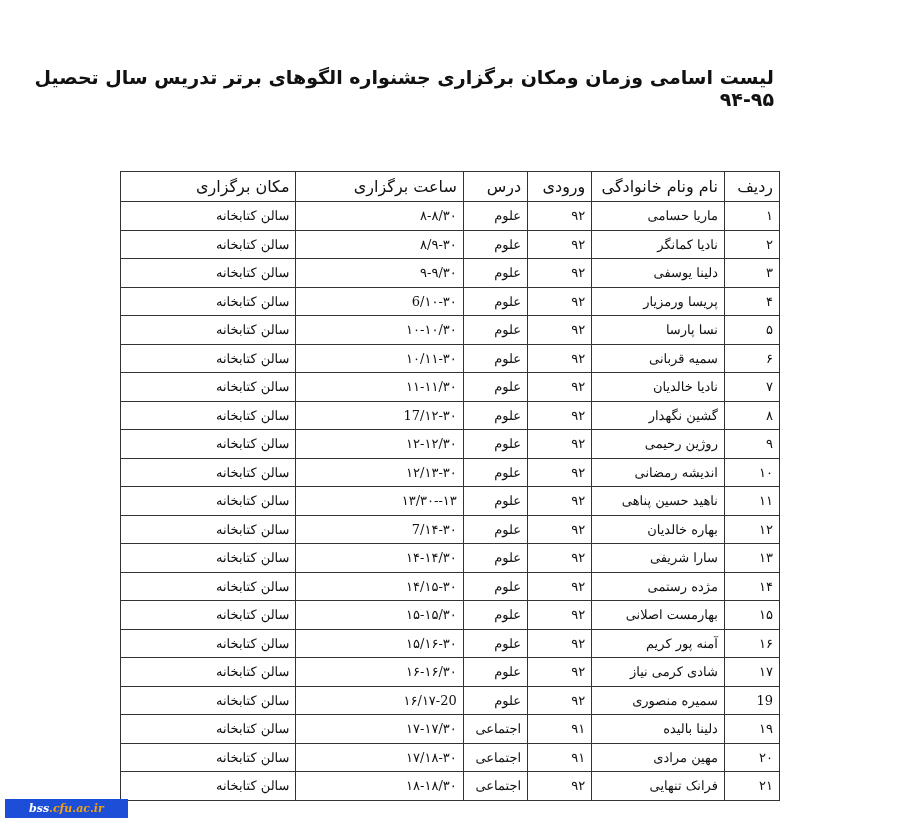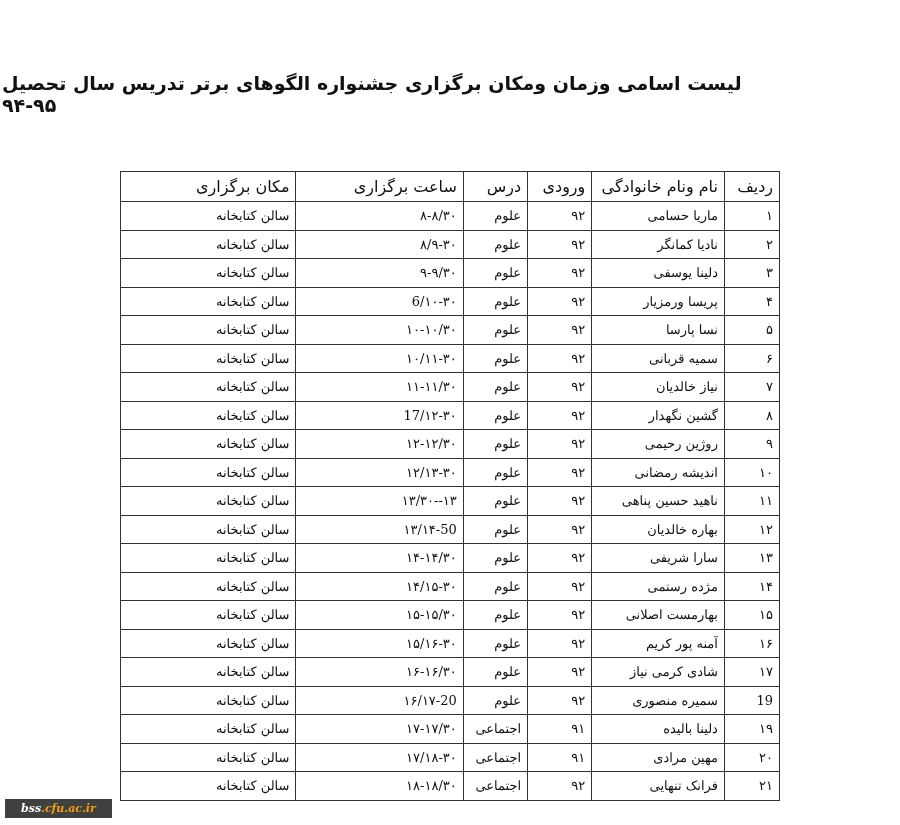--- a/index.html
+++ b/index.html
@@ -1,37 +1,37 @@
 <!DOCTYPE html>
 <html><head>
   <meta charset="utf-8">
   <style>
     html, body { margin: 0; padding: 0; background: #ffffff; }
     body { width: 900px; height: 825px; position: relative; overflow: hidden;
            font-family: "DejaVu Serif", "Liberation Serif", serif; color: #111; }
-    .title { position: absolute; top: 72px; left: 0; width: 772px; text-align: left;
+    .title { position: absolute; top: 66px; left: 0; width: 772px; text-align: right;
              direction: rtl; font-family: "DejaVu Sans", sans-serif; font-weight: bold;
              font-size: 19px; letter-spacing: 0; }
     .title span { position: relative; left: 2px; }
     table.roster { position: absolute; left: 120px; top: 171px; width: 660px;
                    border-collapse: collapse; direction: rtl; table-layout: fixed; }
     table.roster th, table.roster td { border: 1px solid #333; padding: 0 6px;
                    text-align: right; white-space: nowrap; overflow: hidden; }
     table.roster th { height: 29px; font-family: "DejaVu Sans", sans-serif;
                    font-weight: normal; font-size: 16px; }
     table.roster td { height: 27.5px; font-size: 13px; }
     td.c-time { padding-right: 8px; }
     .col-row { width: 54px; }
     .col-name { width: 130px; }
     .col-entry { width: 63px; }
     .col-course { width: 63px; }
     .col-time { width: 164px; }
     .col-place { width: 172px; }
-    .watermark { position: absolute; left: 5px; top: 799px; height: 19px; padding: 0 16px;
-                 background: #404040; color: #fff; font-family: "DejaVu Serif", serif;
+    .watermark { position: absolute; left: 5px; top: 799px; height: 19px; padding: 0 24px;
+                 background: #1d4ed8; color: #fff; font-family: "DejaVu Serif", serif;
                  font-style: italic; font-weight: bold; font-size: 11px; line-height: 19px; }
     .watermark .accent { color: #f2a20c; }
   </style>
 </head>
 <body>
 
 <div class="title"><span>لیست اسامی وزمان ومکان برگزاری جشنواره الگوهای برتر تدریس سال  تحصیل ۹۵-۹۴</span></div>
 
 <table class="roster">
   <colgroup>
@@ -96,21 +96,21 @@
       <tr>
         <td>۶</td>
         <td>سمیه قربانی</td>
         <td>۹۲</td>
         <td>علوم</td>
         <td class="c-time">۱۰/۱۱-۳۰</td>
         <td>سالن کتابخانه</td>
       </tr>
       <tr>
         <td>۷</td>
-        <td>نیاز خالدیان</td>
+        <td>نادیا خالدیان</td>
         <td>۹۲</td>
         <td>علوم</td>
         <td class="c-time">۱۱-۱۱/۳۰</td>
         <td>سالن کتابخانه</td>
       </tr>
       <tr>
         <td>۸</td>
         <td>گشین نگهدار</td>
         <td>۹۲</td>
         <td>علوم</td>
@@ -139,21 +139,21 @@
         <td>۹۲</td>
         <td>علوم</td>
         <td class="c-time">۱۳--۱۳/۳۰</td>
         <td>سالن کتابخانه</td>
       </tr>
       <tr>
         <td>۱۲</td>
         <td>بهاره خالدیان</td>
         <td>۹۲</td>
         <td>علوم</td>
-        <td class="c-time">۱۳/۱۴-50</td>
+        <td class="c-time">7/۱۴-۳۰</td>
         <td>سالن کتابخانه</td>
       </tr>
       <tr>
         <td>۱۳</td>
         <td>سارا شریفی</td>
         <td>۹۲</td>
         <td>علوم</td>
         <td class="c-time">۱۴-۱۴/۳۰</td>
         <td>سالن کتابخانه</td>
       </tr>

